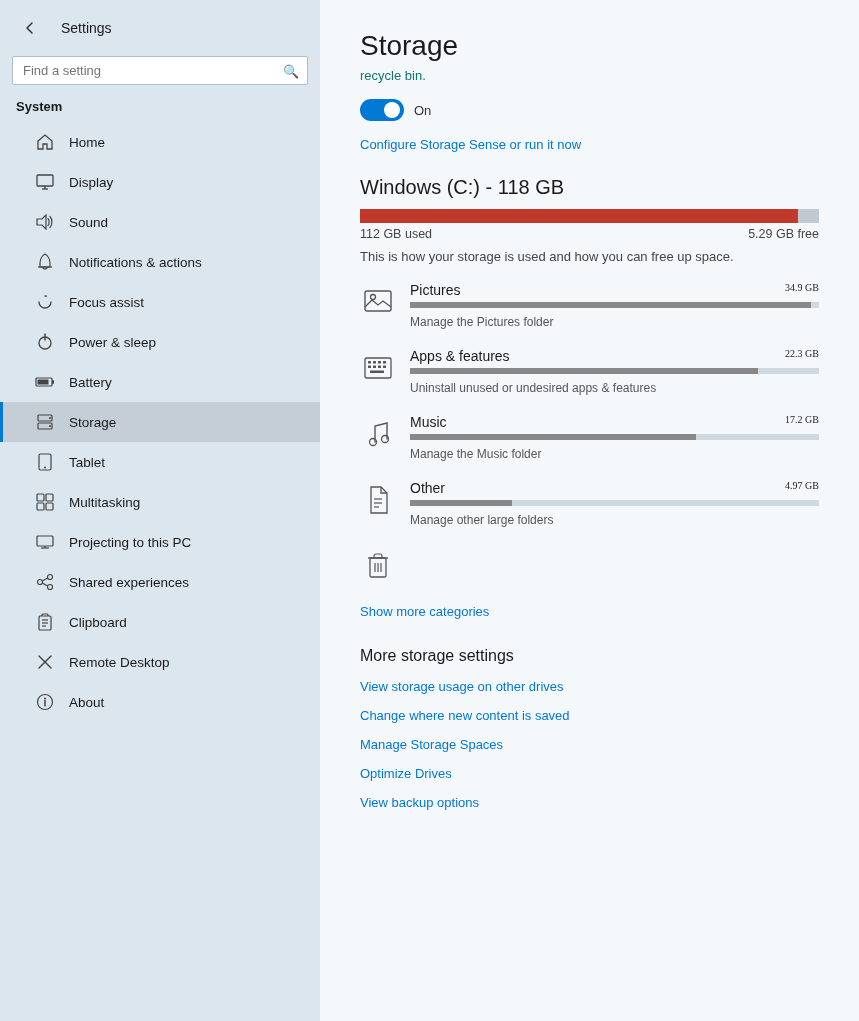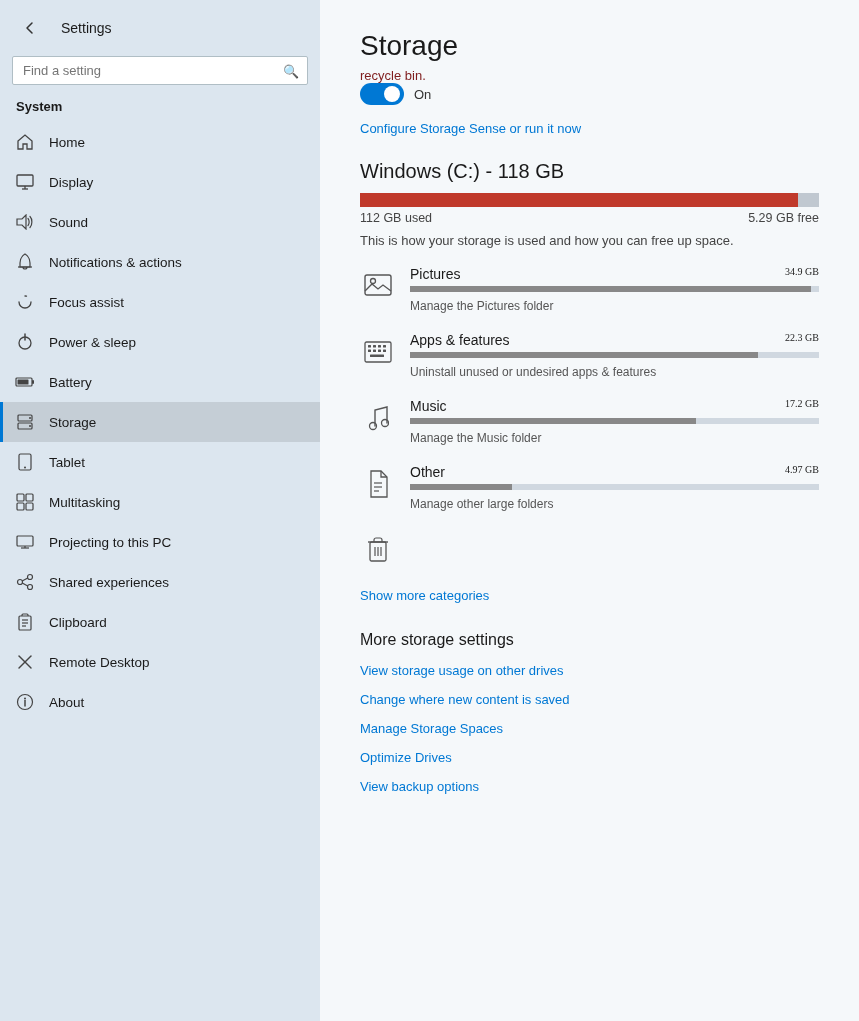--- a/index.html
+++ b/index.html
@@ -75,21 +75,21 @@
       font-size: 13px;
       font-weight: 600;
       color: #1a1a1a;
       padding: 6px 16px 8px 16px;
     }
 
     .nav-item {
       display: flex;
       align-items: center;
       gap: 14px;
-      padding: 10px 12px;
+      padding: 10px 32px;
       cursor: pointer;
       font-size: 13.5px;
       color: #1a1a1a;
       border-left: 3px solid transparent;
     }
 
     .nav-item.active {
       background: rgba(0,0,0,0.1);
       border-left: 3px solid #0078d4;
     }
@@ -115,22 +115,22 @@
 
     .page-title {
       font-size: 28px;
       font-weight: 300;
       color: #1a1a1a;
       margin-bottom: 6px;
     }
 
     .storage-sense-desc {
       font-size: 13px;
-      color: #7f1d1d;
-      margin-bottom: 0;
+      color: #0f766e;
+      margin-bottom: 16px;
     }
 
     .toggle-row {
       display: flex;
       align-items: center;
       gap: 10px;
       margin-bottom: 14px;
     }
 
     .toggle {

